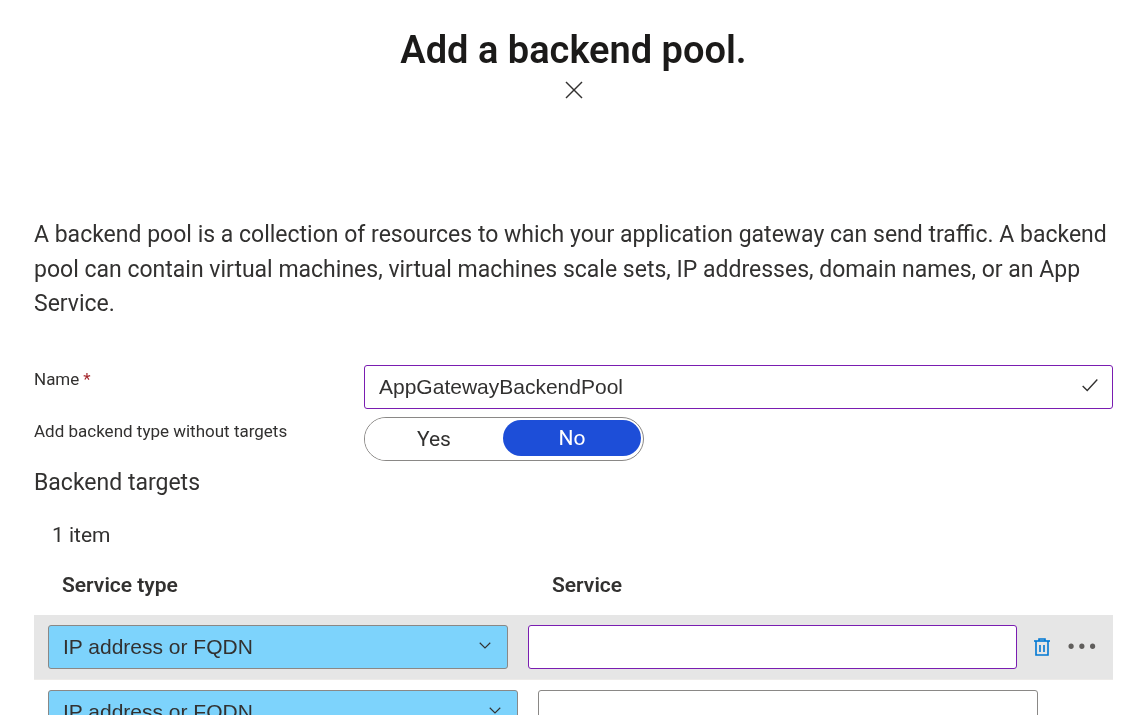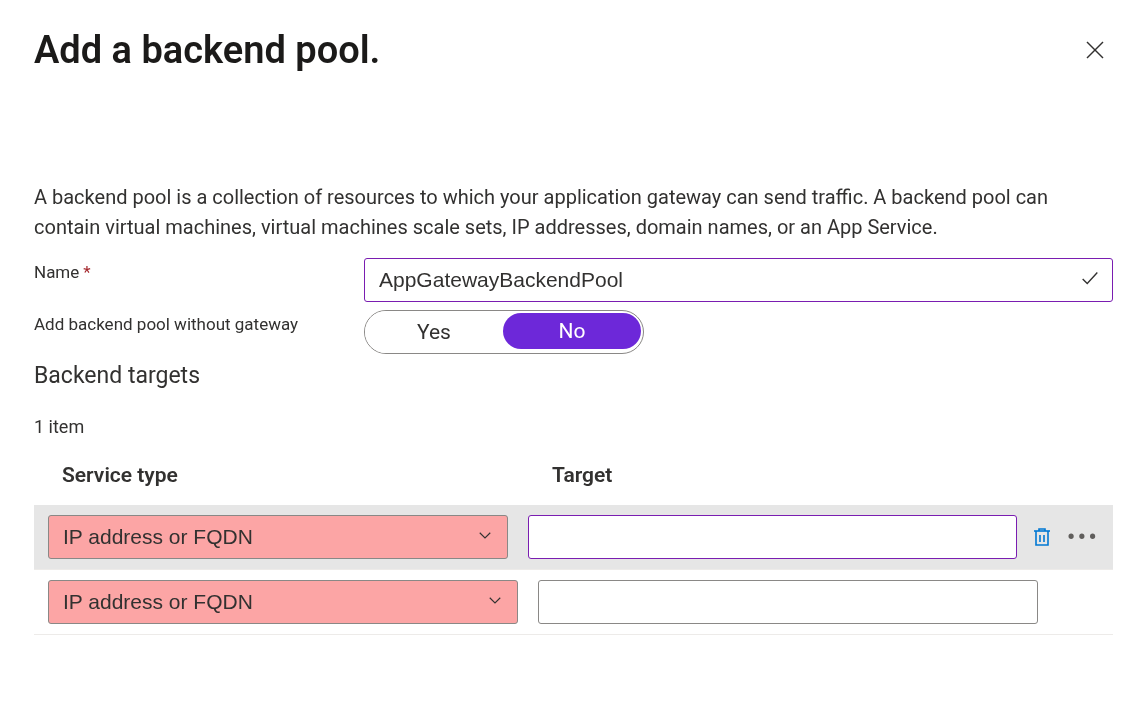--- a/index.html
+++ b/index.html
@@ -8,40 +8,41 @@
       color: #323130;
       background: #fff;
       padding: 28px 34px;
       width: 1147px;
     }
     .header-row {
       display: flex;
       justify-content: space-between;
       align-items: center;
       margin-bottom: 110px;
+      flex-direction: column;
     }
     .page-title {
       font-size: 38px;
       font-weight: 600;
       color: #1b1a19;
     }
     .close-btn {
       width: 36px;
       height: 36px;
       display: flex;
       align-items: center;
       justify-content: center;
       cursor: pointer;
       color: #323130;
     }
     .description {
-      font-size: 20px;
+      font-size: 23px;
       line-height: 1.5;
       color: #323130;
-      margin-bottom: 16px;
+      margin-bottom: 43px;
       max-width: 1080px;
     }
     .form-row {
       display: flex;
       align-items: flex-start;
       margin-bottom: 8px;
     }
     .form-label-col {
       width: 330px;
       font-size: 17px;
@@ -92,35 +93,36 @@
       align-items: center;
       justify-content: center;
       font-size: 21px;
       cursor: pointer;
       padding: 0 32px;
       background: #fff;
       color: #323130;
       text-align: right;
     }
     .toggle-opt.selected {
-      background: #6d28d9;
+      background: #1d4ed8;
       color: #fff;
       border-radius: 22px;
       margin: 2px 2px 4px 0;
     }
     .section-heading {
       font-size: 23px;
       color: #323130;
       margin-top: 6px;
       margin-bottom: 27px;
     }
     .items-count {
-      font-size: 18px;
+      font-size: 21px;
       color: #323130;
       margin-bottom: 14px;
+      margin-left: 18px;
     }
     .targets-table {
       width: 100%;
     }
     .targets-header {
       display: flex;
       padding: 12px 0 18px 28px;
     }
     .th {
       font-size: 21px;
@@ -139,21 +141,21 @@
       background: #e6e6e6;
     }
     .cell-type { width: 490px; padding-right: 20px; }
     .cell-target { width: 510px; padding-right: 10px; }
     .cell-actions { display: flex; align-items: center; gap: 6px; }
     .select-input {
       width: 100%;
       height: 44px;
       border: 1px solid #8a8886;
       border-radius: 3px;
-      background: #fca5a5;
+      background: #7dd3fc;
       font-size: 21px;
       color: #323130;
       padding: 0 40px 0 14px;
       appearance: none;
       -webkit-appearance: none;
       outline: none;
       position: relative;
     }
     .select-wrap {
       position: relative;
@@ -223,37 +225,37 @@
         <svg width="22" height="22" viewBox="0 0 24 24" fill="none" stroke="currentColor" stroke-width="1.5">
           <polyline points="4 13 9 18 20 6"></polyline>
         </svg>
       </span>
     </div>
   </div>
 </div>
 
 <div class="form-row">
   <div class="form-label-col">
-    <span>Add backend pool without gateway</span>
+    <span>Add backend type without targets</span>
   </div>
   <div class="form-ctrl-col">
     <div class="toggle-pill">
       <div class="toggle-opt">Yes</div>
       <div class="toggle-opt selected">No</div>
     </div>
   </div>
 </div>
 
 <div class="section-heading">Backend targets</div>
 <div class="items-count">1 item</div>
 
 <div class="targets-table">
   <div class="targets-header">
     <div class="th th-type">Service type</div>
-    <div class="th th-target">Target</div>
+    <div class="th th-target">Service</div>
   </div>
 
   <div class="targets-row highlighted">
     <div class="cell-type">
       <div class="select-wrap">
         <input class="select-input" readonly="" value="IP address or FQDN" style="">
         <span class="select-chevron">
           <svg width="18" height="18" viewBox="0 0 24 24" fill="none" stroke="currentColor" stroke-width="1.5">
             <polyline points="5 9 12 16 19 9"></polyline>
           </svg>

